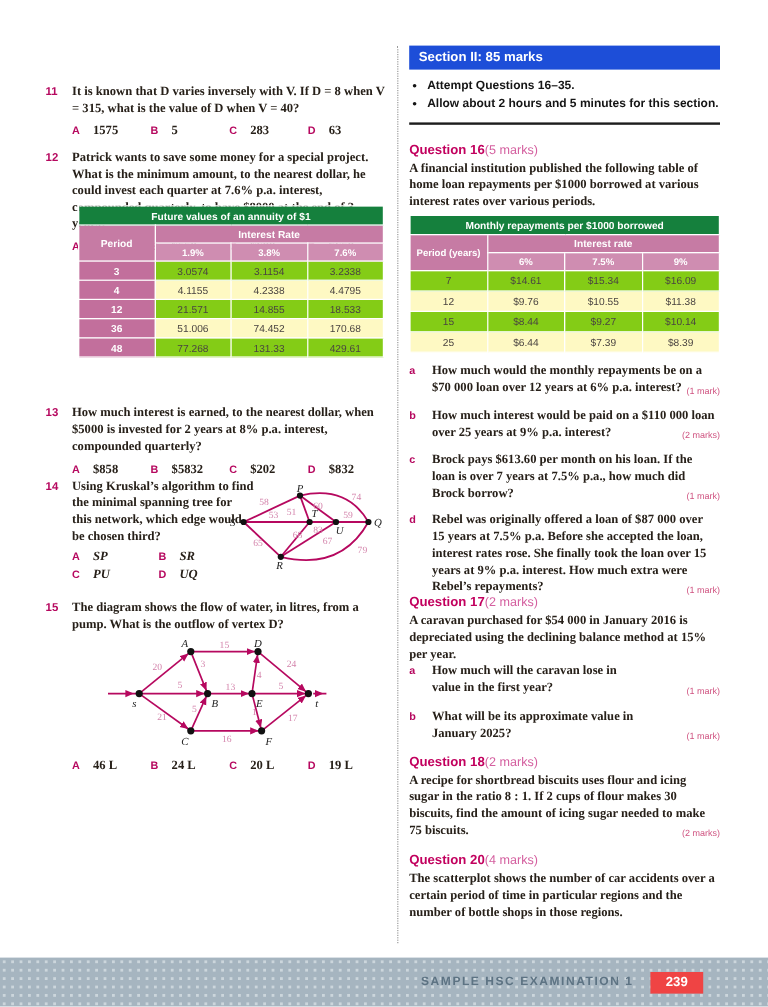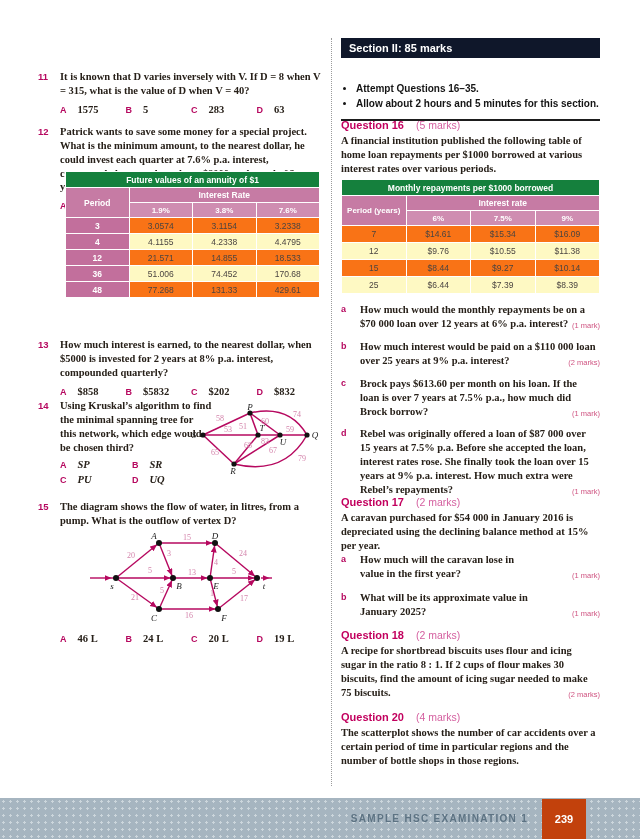--- a/index.html
+++ b/index.html
@@ -26,49 +26,49 @@
   .opts-grid{display:grid;grid-template-columns:72px 72px;row-gap:4px;margin-top:5px;}
 
   
   table.ptable{border-collapse:collapse;font-family:"Liberation Sans",sans-serif;table-layout:fixed;}
   table.ptable td{border:1.5px solid #fff;text-align:center;vertical-align:middle;}
   .tt   {background:#15803d;color:#fff;font-size:8.5px;font-weight:bold;height:13px;}
   .thdr {background:#c67ba4;color:#fff;font-size:8.5px;font-weight:bold;height:12px;}
   .trate{background:#cf8db1;color:#fff;font-size:8px;font-weight:bold;height:12px;}
   .tper {background:#c26f9c;color:#fff;font-size:8.5px;font-weight:bold;}
   .tcell{font-size:8.5px;color:#4a4441;}
-  .rA{background:#f97316;} .rB{background:#fef9c3;}
-
-  
-  .sec-bar{background:#0f172a;color:#fff;font:bold 11px "Liberation Sans",sans-serif;
+  .rA{background:#84cc16;} .rB{background:#fef9c3;}
+
+  
+  .sec-bar{background:#1d4ed8;color:#fff;font:bold 11px "Liberation Sans",sans-serif;
            padding:4px 8px 4px 8px;}
-  .sec-bullets{margin:24px 0 0 2px;padding-left:13px;
+  .sec-bullets{margin:7px 0 0 2px;padding-left:13px;
            font:bold 10px/1.4 "Liberation Sans",sans-serif;color:#151515;}
   .sec-bullets li{margin-bottom:1px;}
   .sec-rule{border-bottom:2.5px solid #1d1d1d;margin-top:8px;}
 
   .qh{font:bold 11px "Liberation Sans",sans-serif;color:#c2005e;position:absolute;width:259px;}
-  .qh .qm{font:10.5px "Liberation Sans",sans-serif;font-weight:normal;color:#d45f9f;margin-left:12px;}
+  .qh .qm{font:10.5px "Liberation Sans",sans-serif;font-weight:normal;color:#d45f9f;margin-left:0;}
   .body{position:absolute;width:259px;font:bold 10.5px/1.33 "Liberation Serif",serif;color:#272019;}
 
   .part{position:absolute;width:259px;}
   .plet{position:absolute;left:0;top:1px;font:bold 9px "Liberation Sans",sans-serif;color:#b6085f;}
   .ptext{margin-left:19px;font:bold 10.5px/1.33 "Liberation Serif",serif;color:#272019;padding-right:2px;}
   .pmarks{position:absolute;right:0;bottom:1px;font:7.5px "Liberation Sans",sans-serif;color:#cf5380;}
 
   
   .footer{position:absolute;left:0;bottom:0;width:640px;height:41px;background:#a6b5c0;}
   .footer::before{content:"";position:absolute;inset:0;
      background-image:radial-gradient(circle,#ccd6dc 1.1px,transparent 1.3px);
      background-size:7px 7px;}
   .footer-inner{position:absolute;inset:0;display:flex;align-items:center;
      justify-content:flex-end;padding-right:54px;gap:14px;}
   .footer-label{font:bold 10px "Liberation Sans",sans-serif;color:#5d7383;letter-spacing:1.3px;position:relative;}
-  .pageno{position:relative;background:#c2410c;color:#fff;font:bold 11px "Liberation Sans",sans-serif;
-     width:44px;height:40px;display:flex;align-items:center;justify-content:center;}
+  .pageno{position:relative;background:#ef4444;color:#fff;font:bold 11px "Liberation Sans",sans-serif;
+     width:44px;height:18px;display:flex;align-items:center;justify-content:center;}
 
   
   .netlbl{font:italic 9px "Liberation Serif",serif;fill:#222;}
   .wlbl{font:8px "Liberation Serif",serif;fill:#d485ac;}
 </style>
 </head>
 <body>
 
 <div class="page">
 

